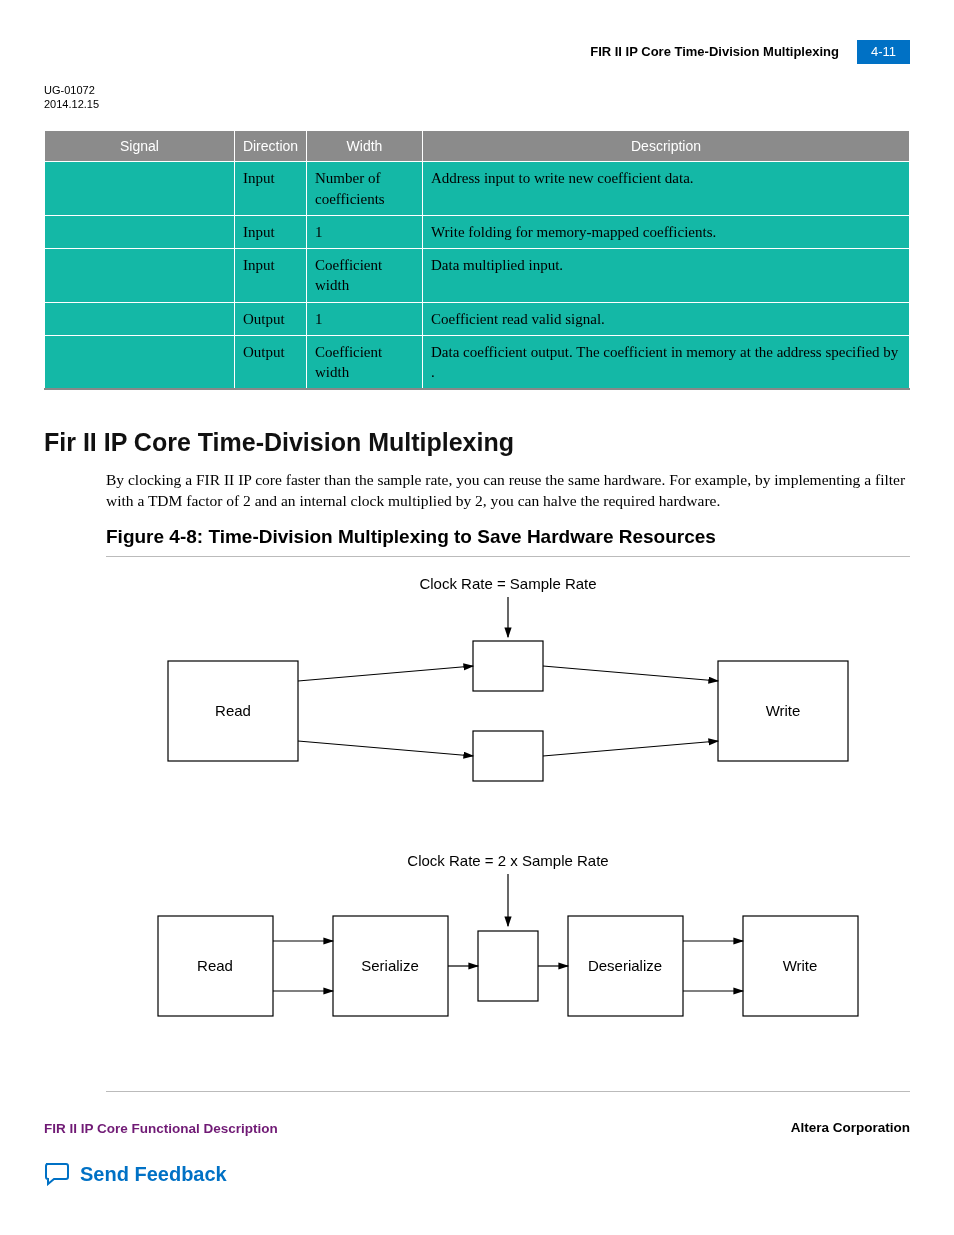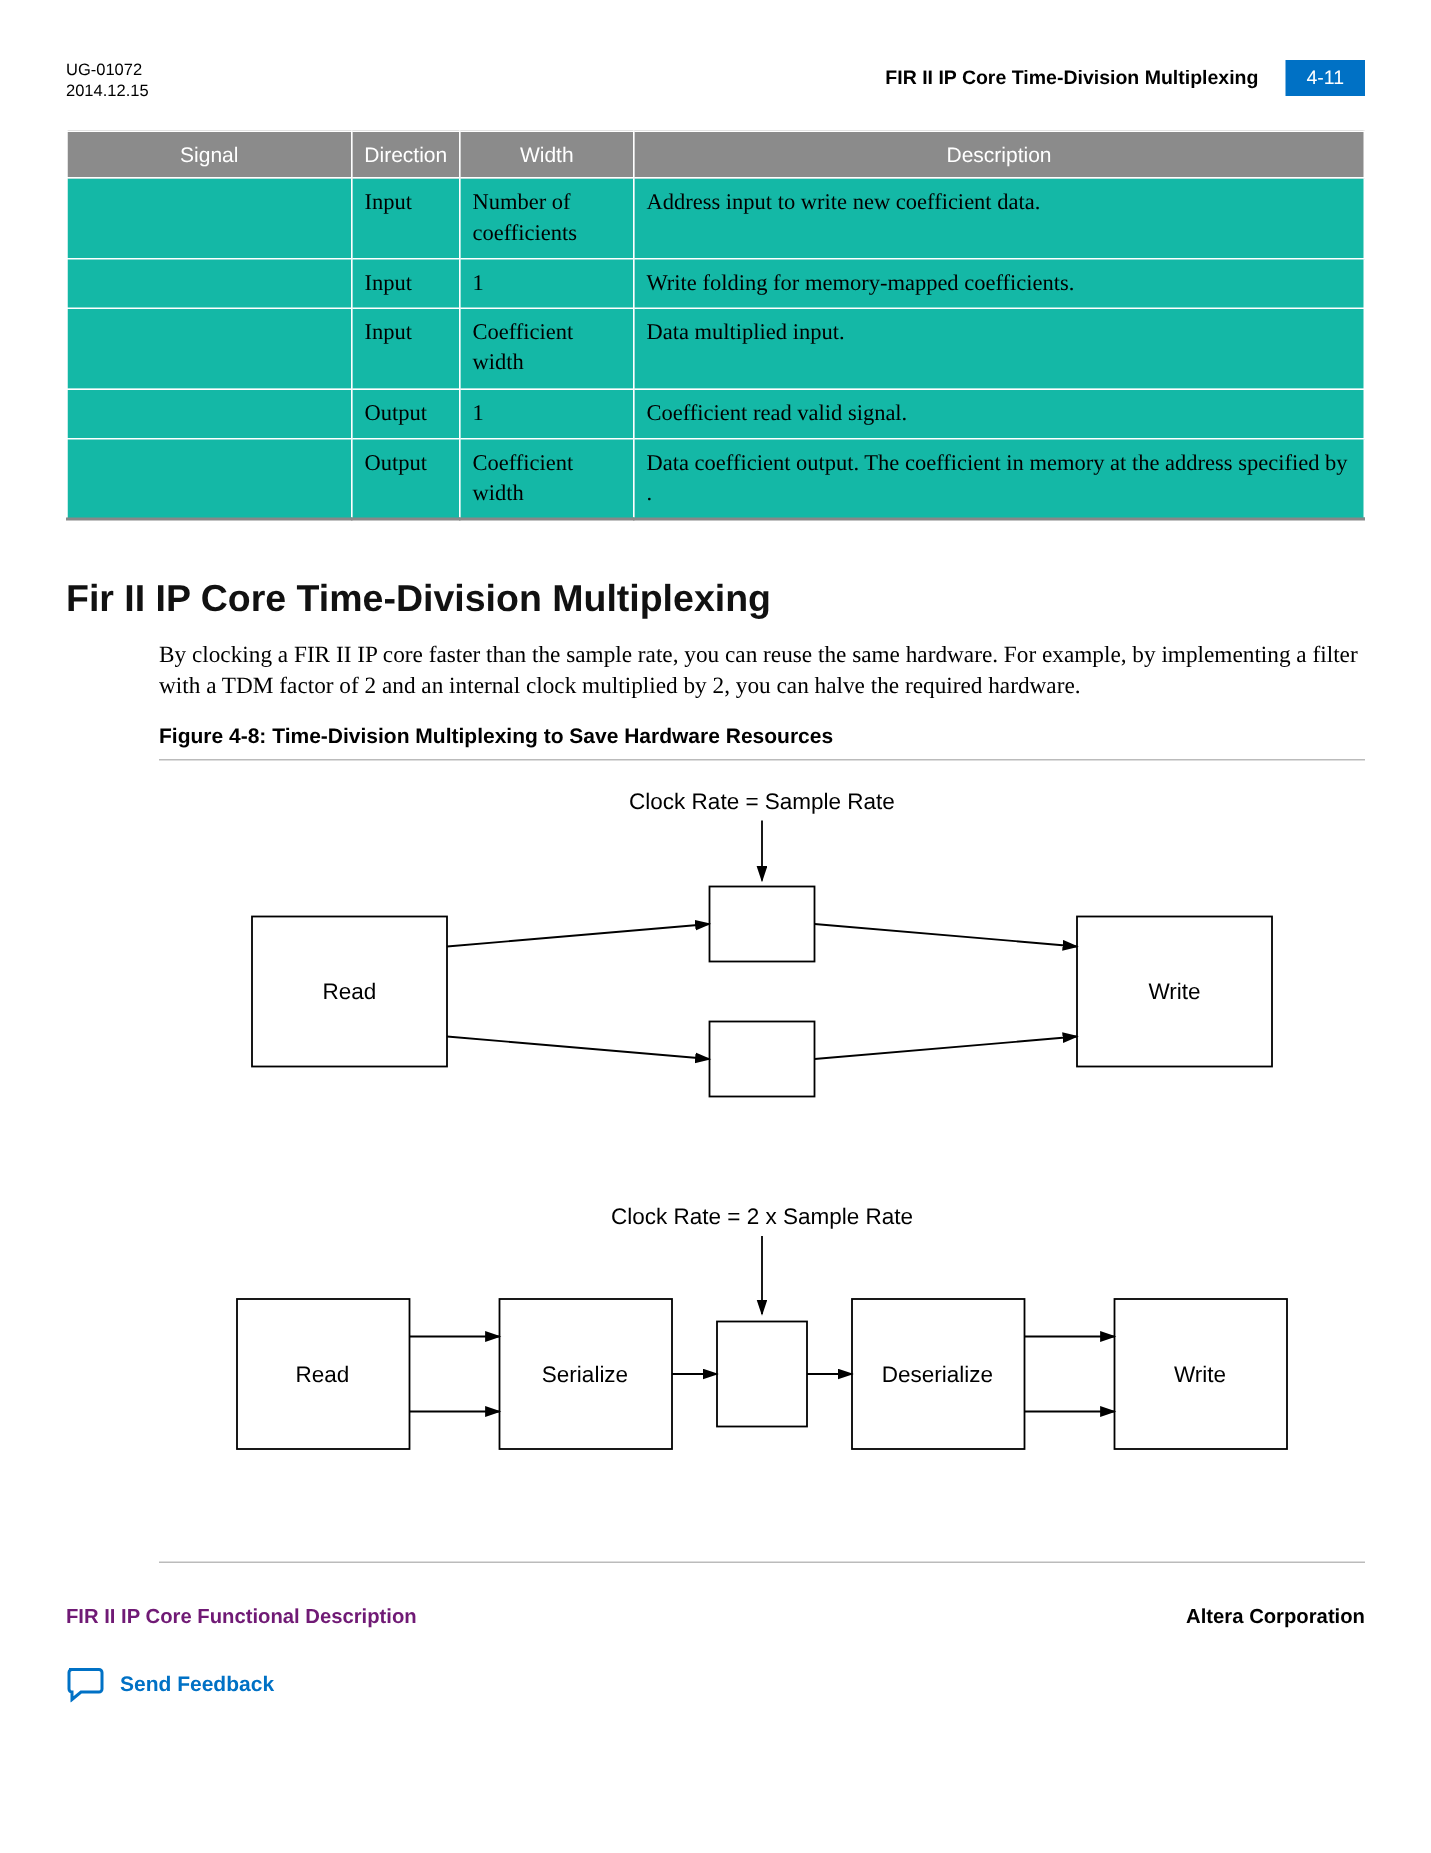--- a/index.html
+++ b/index.html
@@ -13,21 +13,21 @@
     font-size: 15.5px;
     line-height: 1.35;
   }
   .sans { font-family: "Myriad Pro", "Segoe UI", Arial, sans-serif; }
   .header-row {
     display: flex;
     justify-content: space-between;
     align-items: flex-start;
     margin-bottom: 18px;
   }
-  .header-left { font-size: 11px; line-height: 1.3; }
+  .header-left { font-size: 11px; line-height: 1.3; margin-top: 43px; }
   .header-right { display: flex; align-items: center; gap: 18px; }
   .header-title { font-size: 13px; font-weight: bold; }
   .page-badge {
     background: #0071c5;
     color: #fff;
     font-weight: normal;
     font-size: 13px;
     padding: 3px 14px;
   }
   table.sigtable {
@@ -67,21 +67,21 @@
     color: #111;
   }
   .body-text {
     margin-left: 62px;
     margin-right: 0;
   }
   .body-text p { margin-bottom: 12px; }
   .fig-caption {
     font-family: "Myriad Pro", "Segoe UI", Arial, sans-serif;
     font-weight: bold;
-    font-size: 14px;
+    font-size: 19px;
     margin-top: 8px;
     margin-bottom: 6px;
     padding-bottom: 6px;
     border-bottom: 1px solid #bbb;
     margin-left: 62px;
   }
   .figure-area {
     margin-left: 62px;
     margin-top: 14px;
     margin-bottom: 20px;
@@ -95,21 +95,21 @@
   .footer-row {
     display: flex;
     justify-content: space-between;
     align-items: center;
     margin-top: 26px;
     font-family: "Myriad Pro", "Segoe UI", Arial, sans-serif;
   }
   .footer-left a { color: #701a75; font-weight: bold; font-size: 13.5px; text-decoration: none; }
   .footer-right { font-size: 13.5px; font-weight: bold; }
   .feedback-row { display: flex; align-items: center; gap: 10px; margin-top: 22px; }
-  .feedback-row a { color: #0071c5; font-weight: bold; font-size: 14px; text-decoration: none; font-family: "Myriad Pro","Segoe UI",Arial,sans-serif; }
+  .feedback-row a { color: #0071c5; font-weight: bold; font-size: 20px; text-decoration: none; font-family: "Myriad Pro","Segoe UI",Arial,sans-serif; }
   .feedback-icon svg { display: block; }
 </style>
 </head>
 <body>
 
 <div class="header-row sans">
   <div class="header-left">
     <div>UG-01072</div>
     <div>2014.12.15</div>
   </div>

